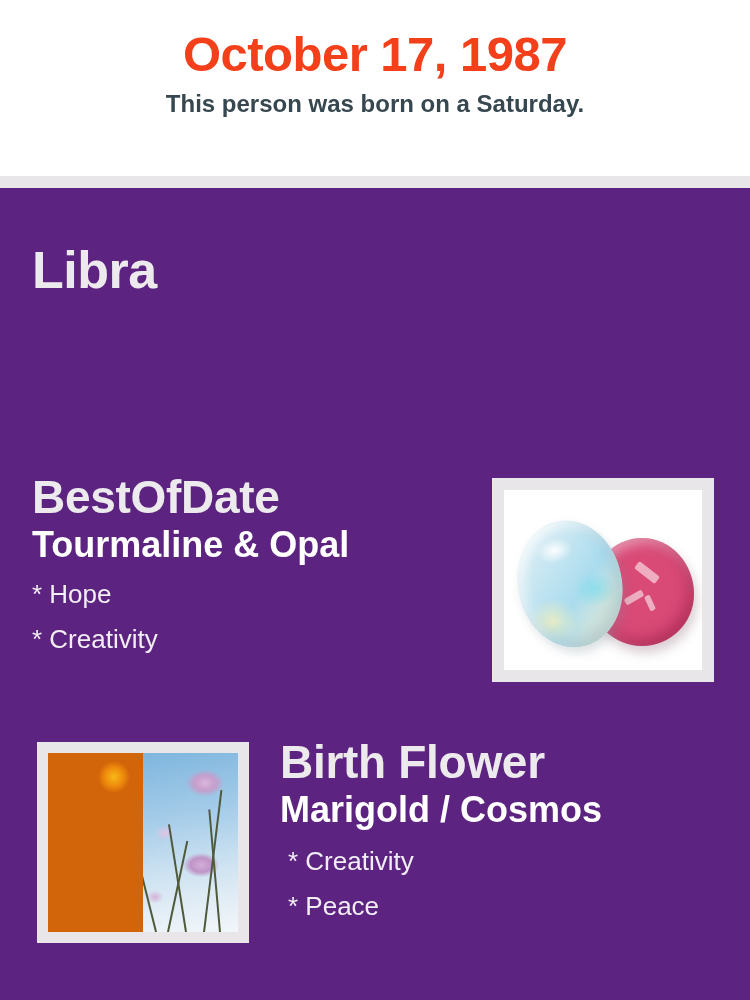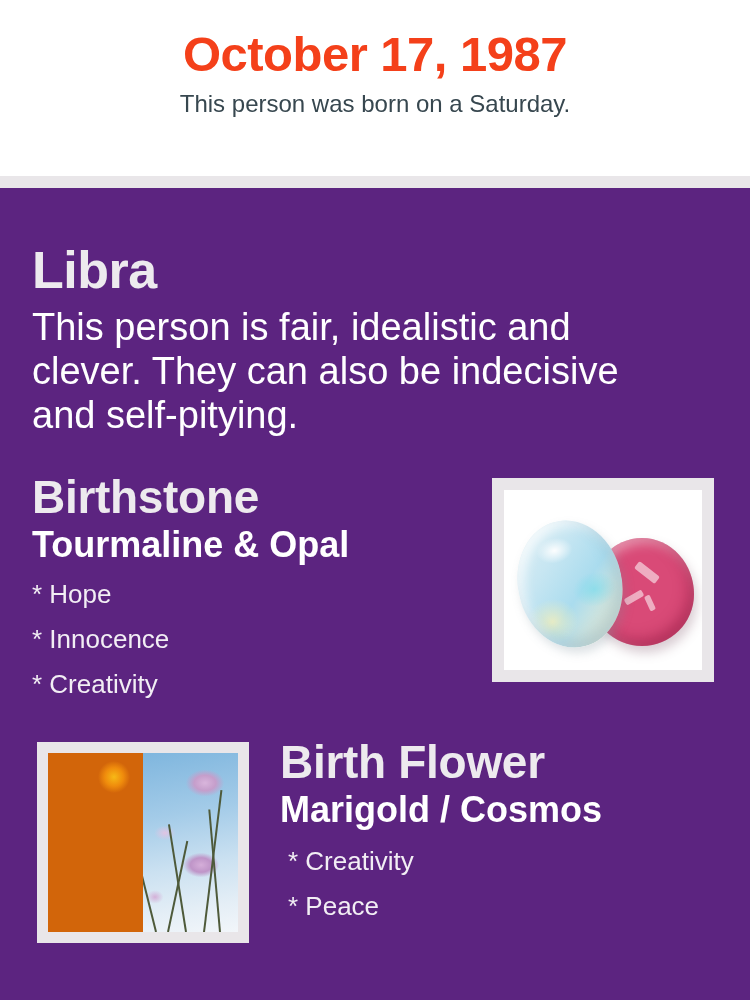--- a/index.html
+++ b/index.html
@@ -42,21 +42,21 @@
     padding-top: 6px;
     font-size: 28px;
     font-weight: normal;
     color: #111111;
     line-height: 34px;
   }
   .header-born {
     margin: 0;
     padding-top: 5px;
     font-size: 24px;
-    font-weight: normal;
+    font-weight: bold;
     color: #37474F;
     line-height: 30px;
   }
 
   .divider-band {
     position: absolute;
     left: 0; top: 176px;
     width: 750px;
     height: 12px;
     background: #E9E6E9;
@@ -257,29 +257,27 @@
     <h1 class="header-date">October 17, 1987</h1>
     <p class="header-born">This person was born on a Saturday.</p>
   </div>
 
   <div class="divider-band"></div>
 
   <div class="body-purple">
 
     <div class="zodiac">
       <h2 class="zodiac-title">Libra</h2>
-      <p class="zodiac-desc">This person is fair, idealistic and clever. They can also be indecisive and self-pitying.</p>
     </div>
 
     <div class="birthstone">
-      <h2 class="section-title">Birthstone</h2>
+      <h2 class="section-title">BestOfDate</h2>
       <p class="section-sub">Tourmaline &amp; Opal</p>
       <ul class="traits">
         <li>* Hope</li>
-        <li>* Innocence</li>
         <li>* Creativity</li>
       </ul>
     </div>
 
     <div class="stone-frame">
       <div class="stone-inner">
         <div class="tourmaline">
           <span class="tourm-facet" style="left:44px;top:30px;width:26px;height:9px;"></span>
           <span class="tourm-facet" style="left:34px;top:56px;width:20px;height:7px;transform:rotate(-30deg);"></span>
           <span class="tourm-facet" style="left:52px;top:62px;width:16px;height:6px;transform:rotate(65deg);"></span>

